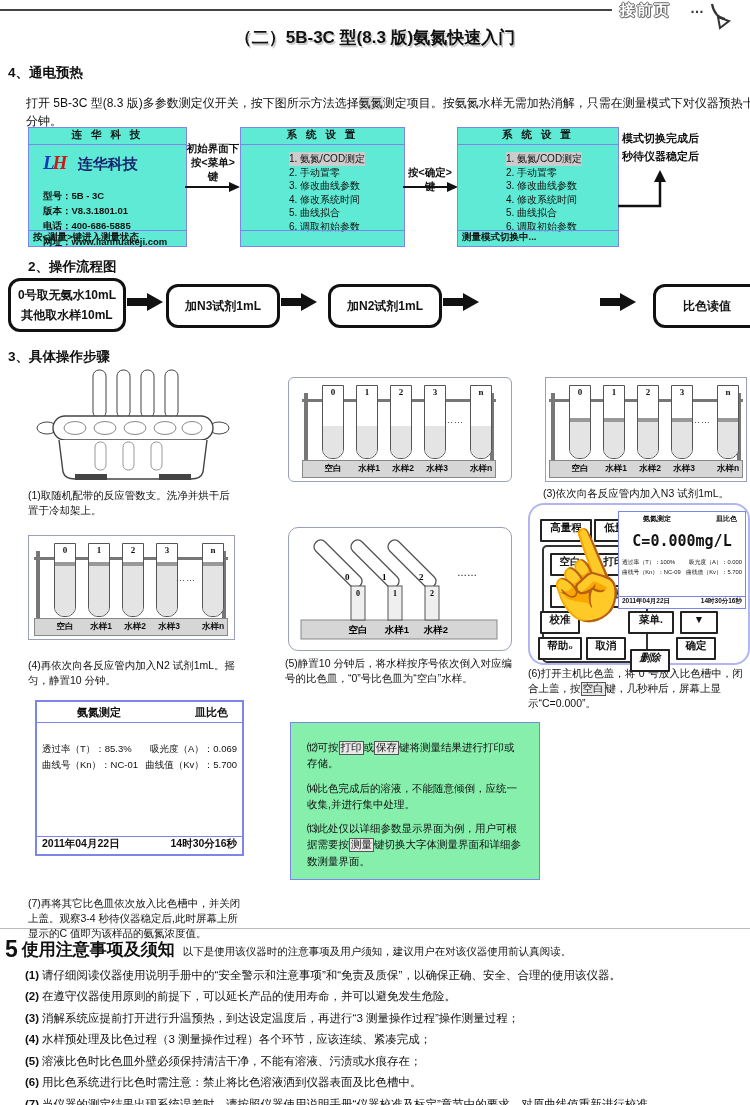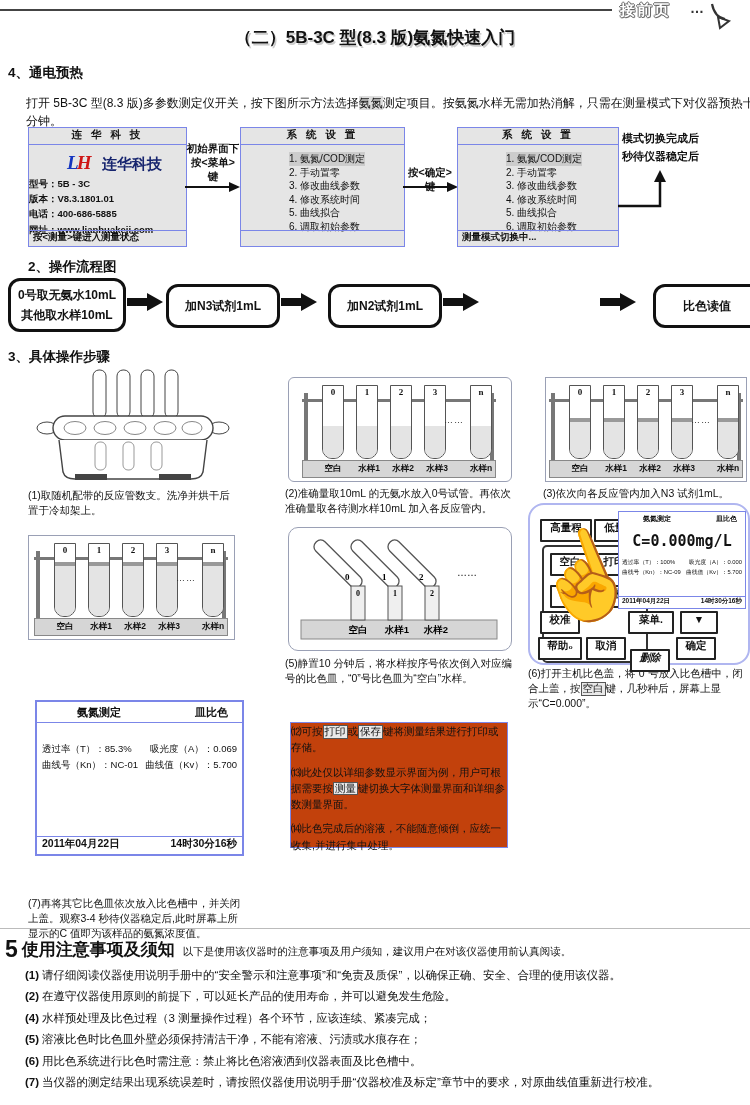--- a/index.html
+++ b/index.html
@@ -13,30 +13,30 @@
         letter-spacing:2px;color:#fff;text-shadow:-1px 0 #666,1px 0 #666,0 -1px #666,0 1px #666,1px 1px 0 #999;}
   .cont-dots{position:absolute;left:690px;top:0px;font:bold 14px "Liberation Sans",sans-serif;color:#333;}
   .page-title{position:absolute;left:0;top:26px;width:750px;text-align:center;
         font:bold 17px "Liberation Sans",sans-serif;text-shadow:1.5px 1.5px 0 #ccc;}
 
   .sec-head{position:absolute;font:bold 13.5px "Liberation Sans",sans-serif;}
   .para{position:absolute;left:26px;top:94px;width:730px;font-size:12px;line-height:1.5;}
   .hl{background:#ddd;}
 
   
-  .bluebox{position:absolute;border:1px solid #7b86e8;background:#e5e5e5;}
+  .bluebox{position:absolute;border:1px solid #7b86e8;background:#5eead4;}
   .bb-title{height:16px;line-height:16px;text-align:center;border-bottom:1px solid #7b86e8;
         font:bold 10.5px "Liberation Sans",sans-serif;letter-spacing:3px;}
   .bb-status{position:absolute;left:0;right:0;bottom:0;height:15px;line-height:15px;
         border-top:1px solid #7b86e8;font:bold 9.5px "Liberation Sans",sans-serif;padding-left:4px;}
-  .dev-logo{margin:7px 0 2px 14px;text-align:center;}
+  .dev-logo{margin:7px 0 14px 14px;}
   .lh-l{font:italic bold 19px "Liberation Serif",serif;color:#1535c0;}
   .lh-h{font:italic bold 19px "Liberation Serif",serif;color:#cf1717;margin-left:-2px;}
   .lh-name{font:bold 15px "Liberation Sans",sans-serif;color:#16246e;margin-left:6px;}
-  .dev-info{margin-left:0;font:bold 9.5px "Liberation Sans",sans-serif;line-height:1.6;}
+  .dev-info{margin-left:14px;font:bold 9.5px "Liberation Sans",sans-serif;line-height:1.6;}
   .menu-list{position:absolute;left:48px;top:24px;font-size:10px;line-height:13.5px;}
   .menu-list div.sel{background:#ccc;}
   .arrow-label{position:absolute;text-align:center;font:bold 10.5px "Liberation Sans",sans-serif;}
   .ret-note{position:absolute;font:bold 11px "Liberation Sans",sans-serif;line-height:1.6;}
 
   
   .flowbox{position:absolute;border:3px solid #111;border-radius:12px;background:#fff;
         display:flex;flex-direction:column;justify-content:center;align-items:center;
         font:bold 12px "Liberation Sans",sans-serif;line-height:1.7;text-align:center;}
 
@@ -89,21 +89,21 @@
   .ss-params{margin-top:8px;padding:0 3px;font-size:5.8px;line-height:1.7;}
   .ss-params .row{display:flex;justify-content:space-between;}
   .ss-date{position:absolute;left:0;right:0;bottom:0;height:11px;line-height:11px;
         border-top:1px solid #7b86e8;display:flex;justify-content:space-between;
         padding:0 3px;font:bold 6.5px "Liberation Sans",sans-serif;}
   .hand{position:absolute;left:2px;top:30px;font-size:84px;line-height:1;color:#b9854d;
         transform:rotate(-22deg);z-index:4;}
 
   
   .notes{position:absolute;left:290px;top:722px;width:216px;height:124px;
-        border:1px solid #7b86e8;background:#c2410c;padding:0;font-size:10.5px;line-height:1.55;}
+        border:1px solid #7b86e8;background:#86efac;padding:16px;font-size:10.5px;line-height:1.55;}
   .notes p{margin:0 0 8px 0;}
 
   
   .bottom-rule{position:absolute;left:0;top:928px;width:750px;height:1px;background:#bbb;}
   .s5-head{position:absolute;left:5px;top:936px;}
   .s5-num{font:bold 23px "Liberation Sans",sans-serif;vertical-align:-2px;}
   .s5-title{font:bold 17px "Liberation Sans",sans-serif;margin-left:4px;}
   .s5-intro{font-size:10.5px;margin-left:8px;}
   .s5-list{position:absolute;left:25px;top:968px;width:720px;font-size:11.5px;}
   .s5-item{margin-bottom:6.5px;line-height:1.3;}
@@ -264,21 +264,20 @@
         </div>
       <div class="base">
         <span style="left:10px">空白</span>
         <span style="left:46px">水样1</span>
         <span style="left:80px">水样2</span>
         <span style="left:114px">水样3</span>
         <span style="left:158px">水样n</span>
       </div>
     </div>
   </div>
-  <div class="caption" style="left:285px;top:486px;width:232px;">(2)准确量取10mL 的无氨水放入0号试管。再依次准确量取各待测水样10mL 加入各反应管内。</div>
 
   <div class="fig-frame" style="left:545px;top:377px;width:200px;height:103px;">
     <div class="rack" style="left:1px;top:3px;">
       <div class="rail"></div>
         <div class="post l"></div>
         <div class="post r"></div>
       <div class="tube" style="left:22px">
           <span class="tnum">0</span>
           <div class="tfill" style="height:36px"></div>
           <div class="tband" style="bottom:36px"></div>
@@ -348,20 +347,21 @@
         </div>
       <div class="base">
         <span style="left:10px">空白</span>
         <span style="left:46px">水样1</span>
         <span style="left:80px">水样2</span>
         <span style="left:114px">水样3</span>
         <span style="left:158px">水样n</span>
       </div>
     </div>
   </div>
+  <div class="caption" style="left:28px;top:658px;width:215px;">(4)再依次向各反应管内加入N2 试剂1mL。摇匀，静置10 分钟。</div>
 
   <div class="fig-frame" style="left:288px;top:527px;width:222px;height:122px;border-radius:10px;">
     <svg width="220" height="118">
       <g transform="rotate(-45 49 36)">
           <rect x="42.5" y="5" width="13" height="62" rx="6" fill="#fff" stroke="#555" stroke-width="1.3"></rect>
         </g>
       <g transform="rotate(-45 86 36)">
           <rect x="79.5" y="5" width="13" height="62" rx="6" fill="#fff" stroke="#555" stroke-width="1.3"></rect>
         </g>
       <g transform="rotate(-45 123 36)">
@@ -442,30 +442,31 @@
     </div>
     <div class="sb-date">
       <span>2011年04月22日</span>
       <span>14时30分16秒</span>
     </div>
   </div>
   <div class="caption" style="left:28px;top:896px;width:218px;">(7)再将其它比色皿依次放入比色槽中，并关闭上盖。观察3-4 秒待仪器稳定后,此时屏幕上所显示的C 值即为该样品的氨氮浓度值。</div>
 
   <div class="notes">
     <p><span>⑿可按</span><span class="key">打印</span><span>或</span><span class="key">保存</span><span>键将测量结果进行打印或存储。</span></p>
+    <p>⒁比色完成后的溶液，不能随意倾倒，应统一收集,并进行集中处理。</p>
     <p><span>⒀此处仅以详细参数显示界面为例，用户可根据需要按</span><span class="key">测量</span><span>键切换大字体测量界面和详细参数测量界面。</span></p>
-    <p>⒁比色完成后的溶液，不能随意倾倒，应统一收集,并进行集中处理。</p>
   </div>
 
   <div class="bottom-rule"></div>
   <div class="s5-head">
     <span class="s5-num">5</span><span class="s5-title">使用注意事项及须知</span><span class="s5-intro">以下是使用该仪器时的注意事项及用户须知，建议用户在对该仪器使用前认真阅读。</span>
   </div>
   <div class="s5-list">
     <div class="s5-item"><b>(1)</b><span>请仔细阅读仪器使用说明手册中的“安全警示和注意事项”和“免责及质保”，以确保正确、安全、合理的使用该仪器。</span></div>
     <div class="s5-item"><b>(2)</b><span>在遵守仪器使用原则的前提下，可以延长产品的使用寿命，并可以避免发生危险。</span></div>
+    <div class="s5-item"><b>(3)</b><span>消解系统应提前打开进行升温预热，到达设定温度后，再进行“3 测量操作过程”操作测量过程；</span></div>
     <div class="s5-item"><b>(4)</b><span>水样预处理及比色过程（3 测量操作过程）各个环节，应该连续、紧凑完成；</span></div>
     <div class="s5-item"><b>(5)</b><span>溶液比色时比色皿外壁必须保持清洁干净，不能有溶液、污渍或水痕存在；</span></div>
     <div class="s5-item"><b>(6)</b><span>用比色系统进行比色时需注意：禁止将比色溶液洒到仪器表面及比色槽中。</span></div>
     <div class="s5-item"><b>(7)</b><span>当仪器的测定结果出现系统误差时，请按照仪器使用说明手册“仪器校准及标定”章节中的要求，对原曲线值重新进行校准。</span></div>
   </div>
 
 </div>
 
 </body></html>

